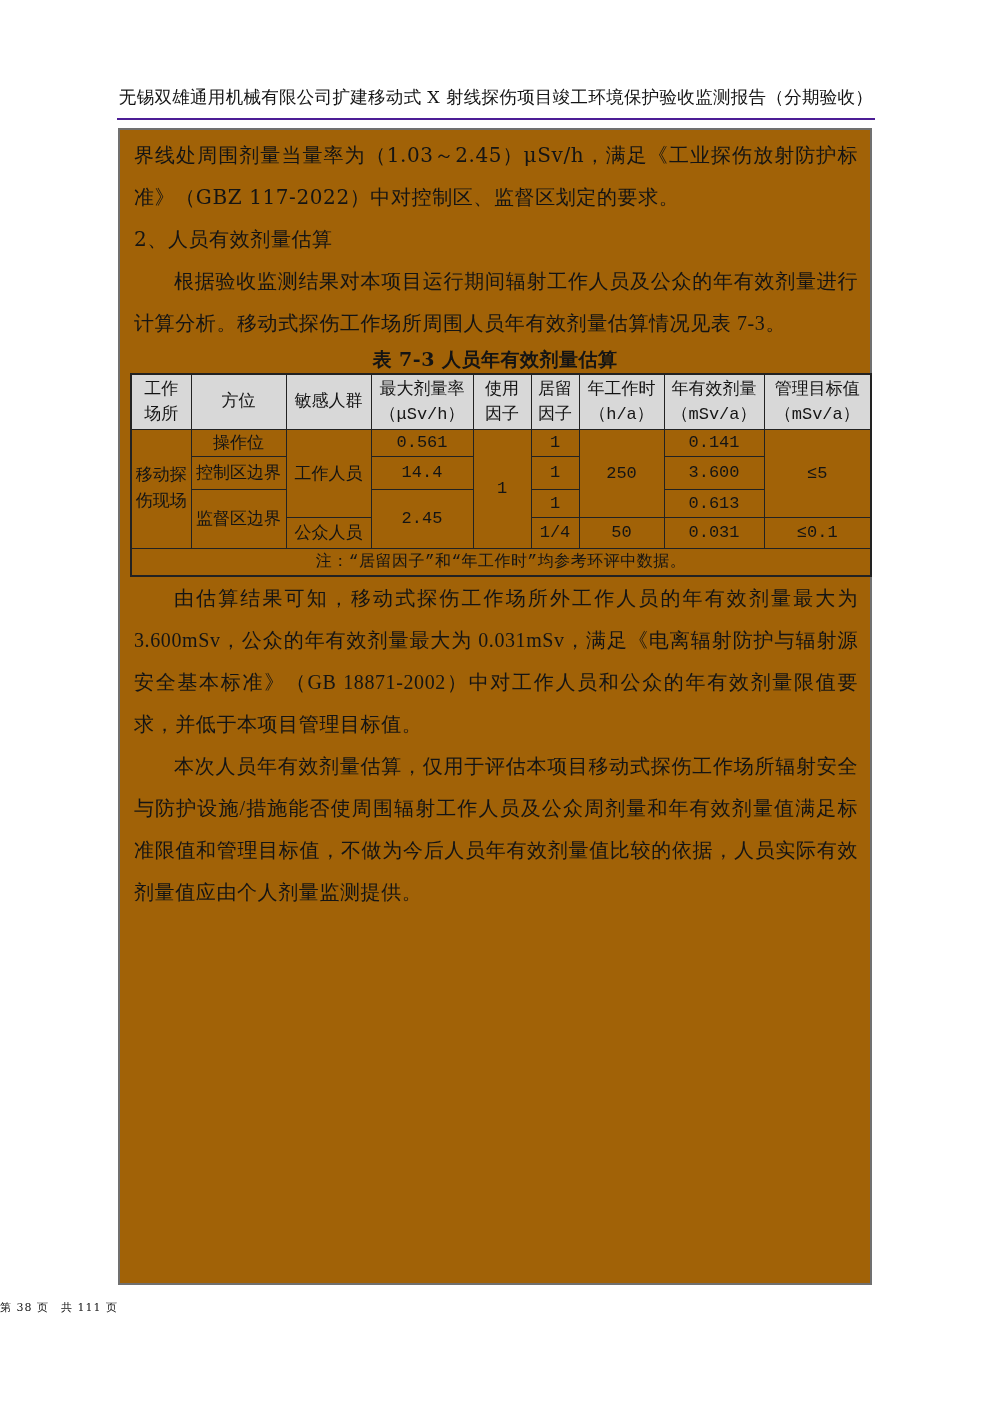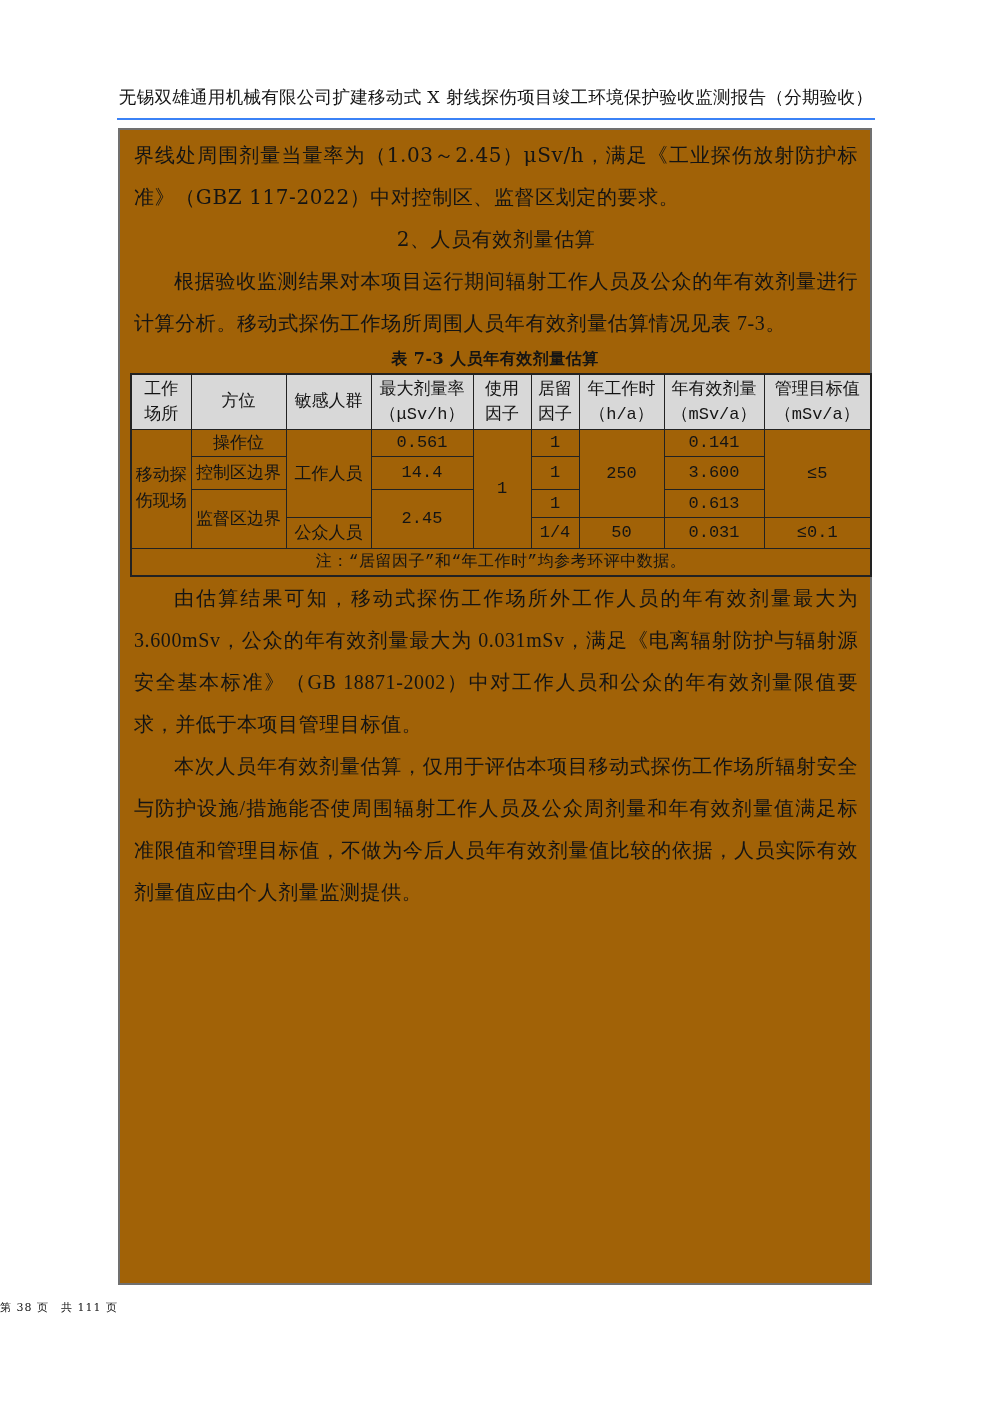--- a/index.html
+++ b/index.html
@@ -15,47 +15,47 @@
   .doc-header {
     position: absolute;
     left: 117px;
     top: 84px;
     width: 758px;
     text-align: center;
     font-size: 17.5px;
     line-height: 26px;
     letter-spacing: 0.3px;
     padding-bottom: 8px;
-    border-bottom: 2px solid #3b82f6;
+    border-bottom: 2px solid #4c1d95;
     white-space: nowrap;
   }
   .doc-box {
     position: absolute;
     left: 118px;
     top: 128px;
     width: 754px;
     height: 1157px;
     border: 2px solid #707070;
     box-sizing: border-box;
     padding-top: 4px;
     background: #a16207;
   }
   .para {
     margin: 0 12px 0 14px;
     font-size: 20px;
     line-height: 42px;
     text-align: justify;
     letter-spacing: 0.6px;
   }
-  .para.heading { text-align: center; }
+  .para.heading { text-align: left; }
   .para.indent { text-indent: 2em; font-family: Liberation Serif, serif; }
   .table-title {
     text-align: center;
     font-weight: bold;
-    font-size: 16px;
+    font-size: 19px;
     line-height: 26px;
     margin: 2px 0 1px 0;
     letter-spacing: 0.5px;
   }
   table.dose-table {
     border-collapse: collapse;
     table-layout: fixed;
     width: 740px;
     margin-left: 10px;
     font-size: 17px;

